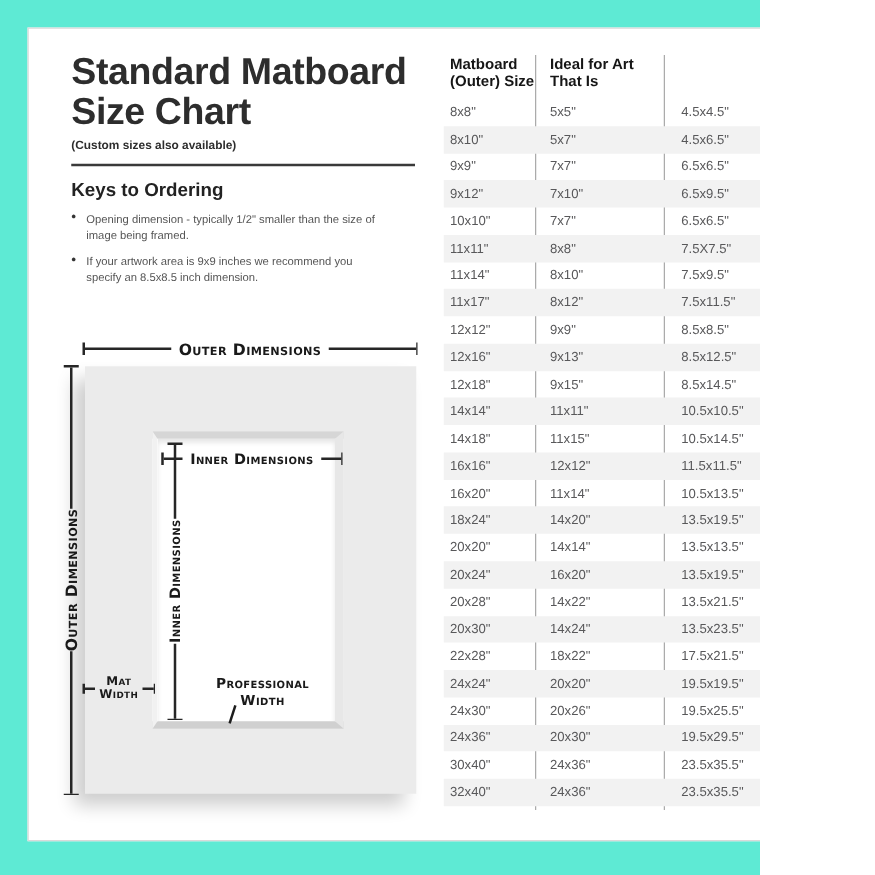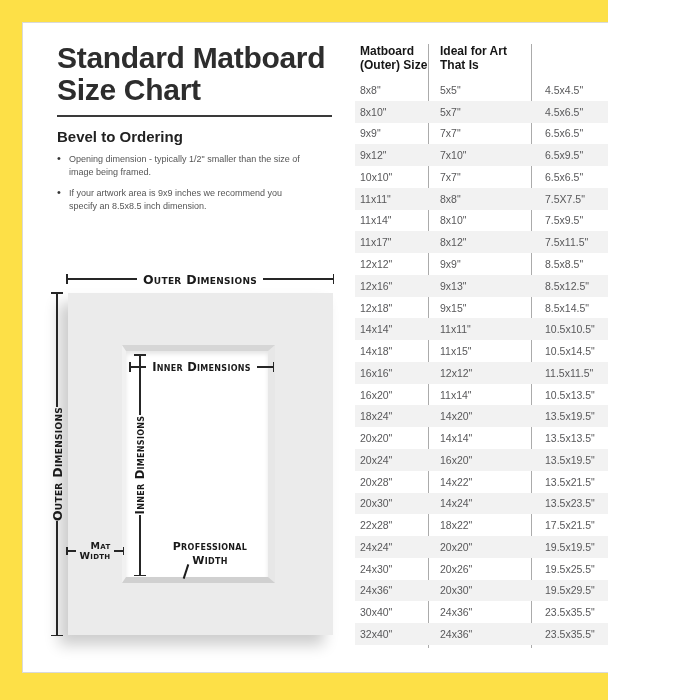--- a/index.html
+++ b/index.html
@@ -1,18 +1,18 @@
 <!DOCTYPE html>
 <html><head>
 <meta charset="utf-8">
 <style>
   * { margin:0; padding:0; box-sizing:border-box; }
   html,body { width:700px; height:700px; background:#ffffff; }
   .page {
-    position:relative; width:608px; height:700px; background:#fde047;
+    position:relative; width:608px; height:700px; background:#5eead4;
     font-family:"Liberation Sans", sans-serif; overflow:hidden;
   }
   .frame {
     position:absolute; left:22px; top:22px; width:654px; height:651px;
     border:1px solid #d9d9d9; background:#fff;
   }
 
   
   .left-col { position:absolute; left:57px; top:42px; width:280px; }
   .title-line { font-size:30px; line-height:32px; font-weight:800; color:#2d2d2d; letter-spacing:-0.3px; }
@@ -59,21 +59,21 @@
   .outer-v .vlabel { height:114px; }
   .inner-h { left:129px; top:360px; width:145px; }
   .inner-h .dlabel { font-size:11.5px; }
   .inner-v { left:133px; top:354px; height:222px; }
   .inner-v .vlabel { height:100px; }
   .inner-v .dlabel span, .outer-v .dlabel span { font-size:11.5px; }
   .outer-v .dlabel span { font-size:12.5px; }
 
   .mat-width { left:66px; top:537px; width:58px; height:28px; }
   .mat-width .tick { height:8px; }
-  .mat-width .mw-label { padding:0 3px; text-align:right; }
+  .mat-width .mw-label { padding:0 3px; text-align:center; }
   .mat-width .mw-label div { font-size:9.5px; line-height:10.5px; }
 
   .bevel-label { position:absolute; left:172px; top:540px; width:76px; text-align:center; }
   .bevel-label div { font-size:11px; line-height:13.5px; }
   .bevel-slash {
     position:absolute; left:185px; top:564px; width:2px; height:15px;
     background:#1d1d1d; transform:rotate(18deg);
   }
 
   
@@ -104,22 +104,23 @@
 </style>
 </head>
 <body>
 
 <div class="page">
   <div class="frame"></div>
 
   <div class="left-col">
     <div class="title-line">Standard Matboard</div>
     <div class="title-line">Size Chart</div>
+    <div class="subtitle">(Custom sizes also available)</div>
     <div class="rule"></div>
-    <div class="keys-heading">Bevel to Ordering</div>
+    <div class="keys-heading">Keys to Ordering</div>
     <ul class="bullets">
       <li>Opening dimension - typically 1/2" smaller than the size of image being framed.</li>
       <li>If your artwork area is 9x9 inches we recommend you specify an 8.5x8.5 inch dimension.</li>
     </ul>
   </div>
 
   <div class="mat">
     <div class="opening"></div>
   </div>
 

